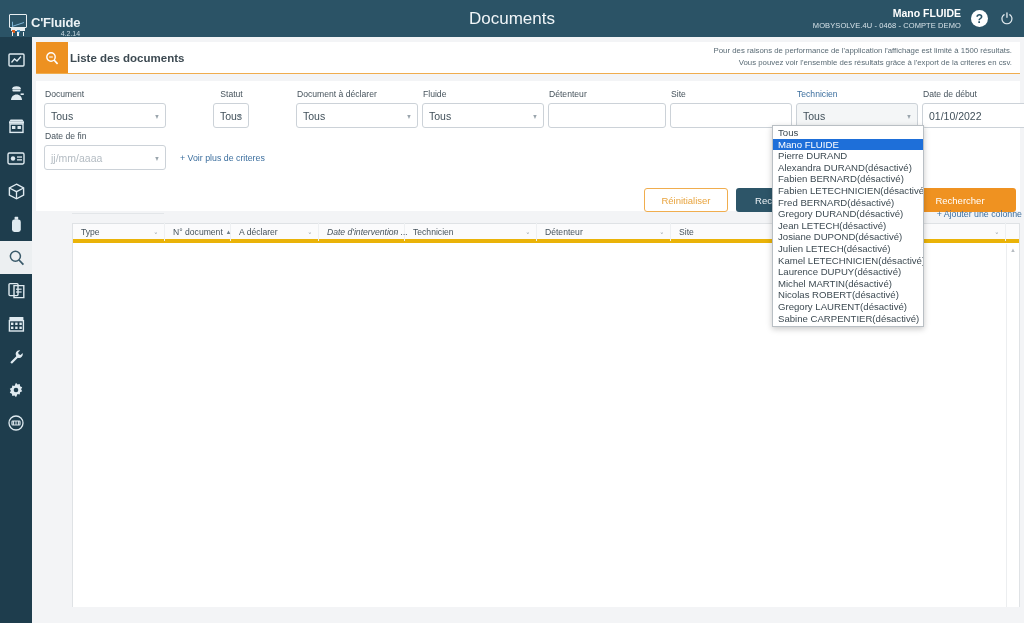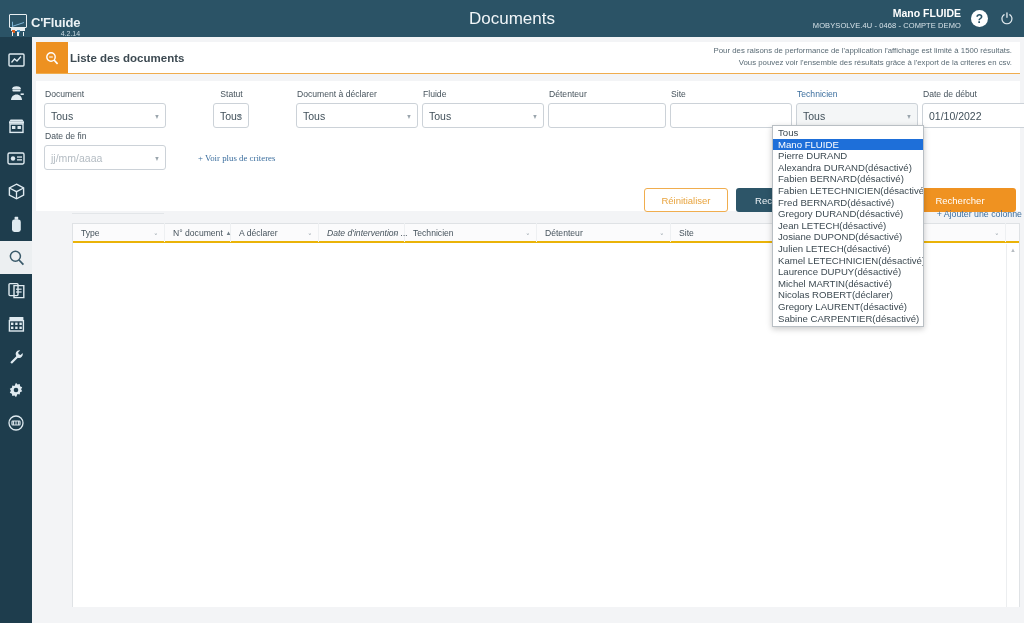--- a/index.html
+++ b/index.html
@@ -186,21 +186,21 @@
   .tablewrap {
     position: absolute; left: 40px; top: 186px; width: 948px; height: 430px;
     background: #ffffff; border: 1px solid #dfe2e5;
   }
   .addcol {
     position: absolute; right: 2px; top: 172px;
     font-size: 8.8px; color: #3b6e9e; cursor: pointer;
   }
   .thead {
     position: absolute; left: 0; top: 0; height: 19px; width: 946px;
-    background: #fbfbfc; border-bottom: 2px solid #eab308;
+    background: #fbfbfc; border-bottom: 4px solid #eab308;
     display: flex; align-items: center;
   }
   .th {
     height: 19px; display: flex; align-items: center;
     font-size: 8.6px; color: #46535c; padding-left: 8px;
     position: relative; flex: 0 0 auto; white-space: nowrap;
     border-right: 1px solid #eef0f2; cursor: pointer;
   }
   .th .caret {
     position: absolute; right: 5px; top: 50%;
@@ -424,21 +424,21 @@
       </div>
     </div>
 
     <div class="frow" style="left:8px; top:50px; align-items:flex-end;">
       <div class="fld" style="width:122px;">
         <div class="fld-label">Date de fin</div>
         <div class="ctl sel">
           <span class="ph">jj/mm/aaaa</span>
         </div>
       </div>
-      <div style="margin-left:32px; margin-bottom:7px;font-family:Liberation Serif, serif;" class="linkbtn">+ Voir plus de criteres</div>
+      <div style="margin-left:14px; margin-bottom:7px;" class="linkbtn">+ Voir plus de criteres</div>
     </div>
 
     <div class="frow" style="left:608px; top:107px;">
       <div class="btn btn-ghost" style="width:84px;">Réinitialiser</div>
       <div class="btn btn-dark" style="width:84px; margin-left:8px;">Recherche</div>
       <div class="btn btn-orange" style="width:112px; margin-left:84px;">Rechercher</div>
     </div>
   </div>
 
   <div class="divider-line"></div>
@@ -500,16 +500,16 @@
     <div class="dd-item">Fabien BERNARD(désactivé)</div>
     <div class="dd-item">Fabien LETECHNICIEN(désactivé)</div>
     <div class="dd-item">Fred BERNARD(désactivé)</div>
     <div class="dd-item">Gregory DURAND(désactivé)</div>
     <div class="dd-item">Jean LETECH(désactivé)</div>
     <div class="dd-item">Josiane DUPOND(désactivé)</div>
     <div class="dd-item">Julien LETECH(désactivé)</div>
     <div class="dd-item">Kamel LETECHNICIEN(désactivé)</div>
     <div class="dd-item">Laurence DUPUY(désactivé)</div>
     <div class="dd-item">Michel MARTIN(désactivé)</div>
-    <div class="dd-item">Nicolas ROBERT(déclarer)</div>
+    <div class="dd-item">Nicolas ROBERT(désactivé)</div>
     <div class="dd-item">Gregory LAURENT(désactivé)</div>
     <div class="dd-item">Sabine CARPENTIER(désactivé)</div>
   </div>
 
 </body></html>

